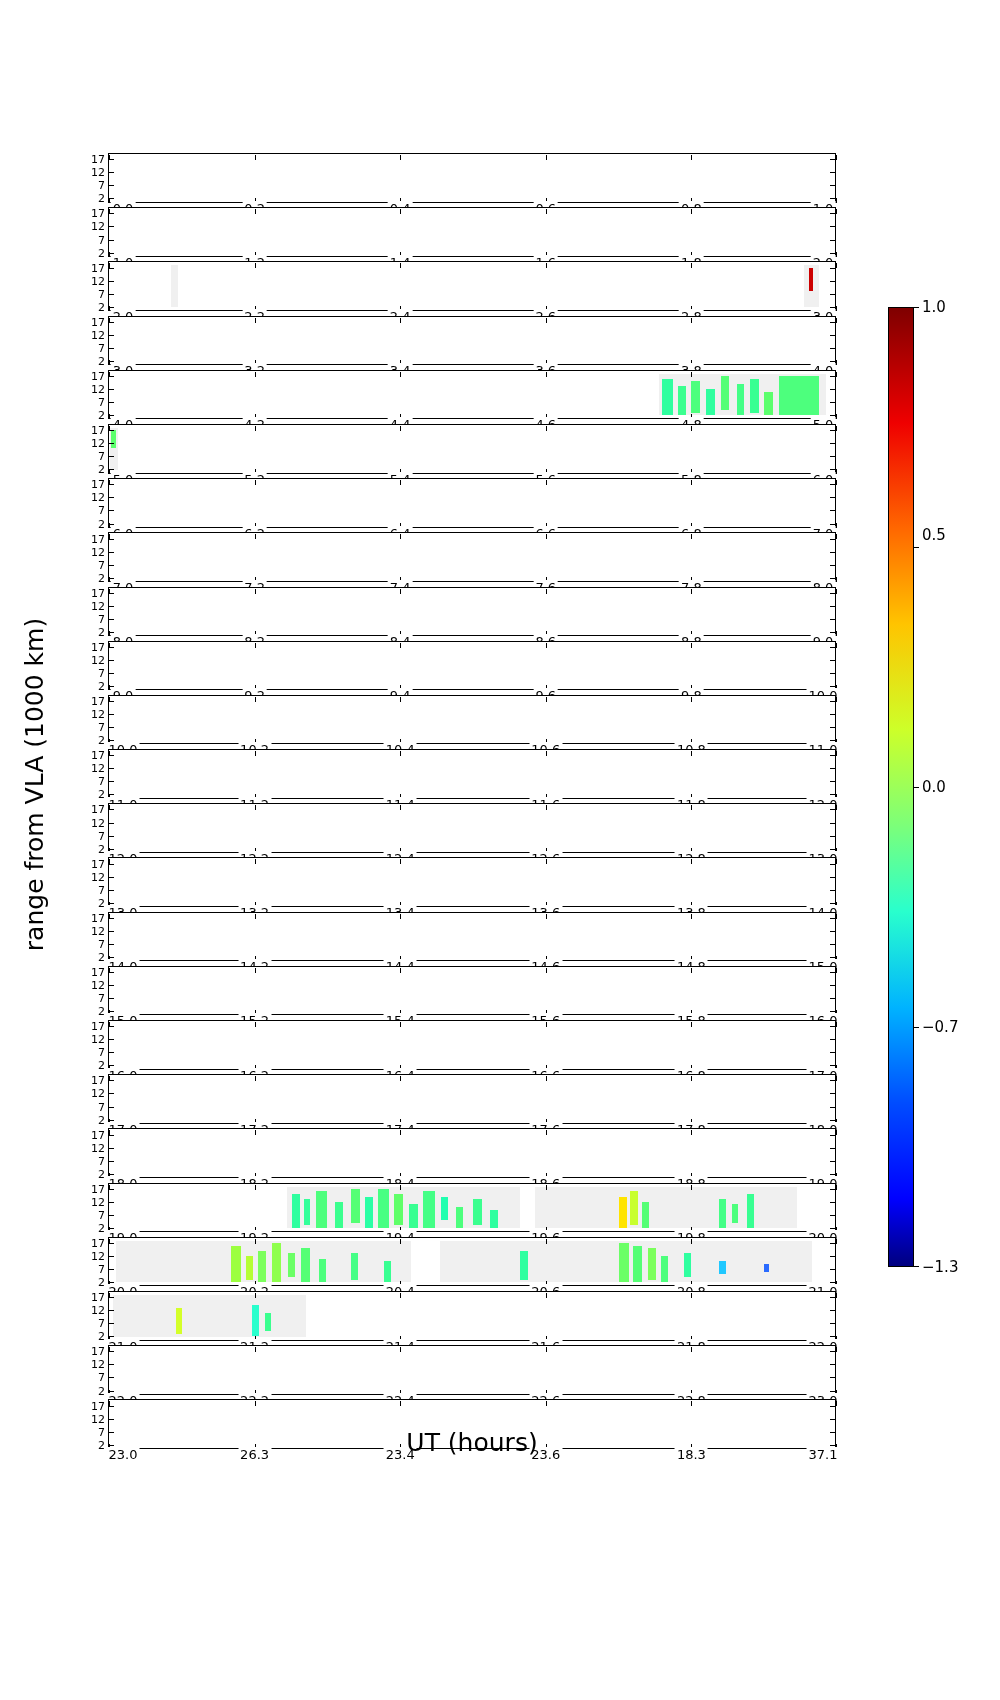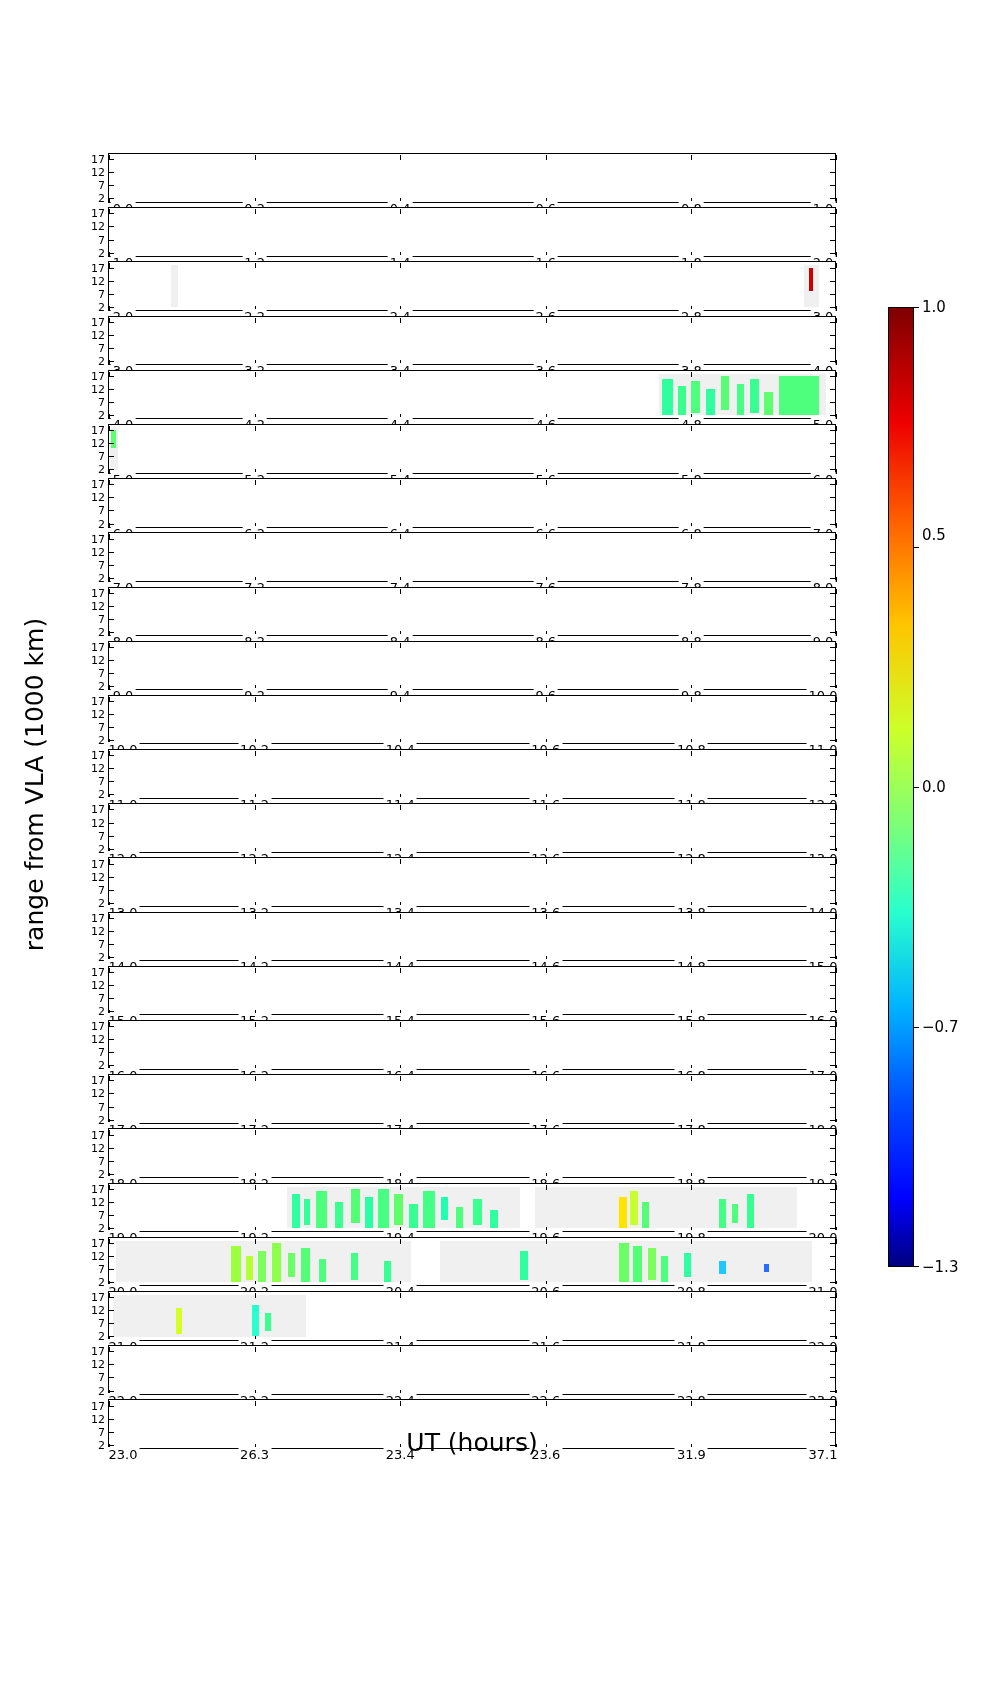--- a/index.html
+++ b/index.html
@@ -1121,21 +1121,21 @@
         <div class="xtick" style="left: 436.8px; top: 1px;"></div>
         <div class="xtick" style="left: 582.4px; top: 43.6px;"></div>
         <div class="xtick" style="left: 582.4px; top: 1px;"></div>
         <div class="xtick" style="left: 727px; top: 43.6px;"></div>
         <div class="xtick" style="left: 727px; top: 1px;"></div>
         <div class="xticklabels">
           <span style="left: 14px;">23.0</span>
           <span style="left: 145.6px;">26.3</span>
           <span style="left: 291.2px;">23.4</span>
           <span style="left: 436.8px;">23.6</span>
-          <span style="left: 582.4px;">31.9</span>
+          <span style="left: 582.4px;">18.3</span>
           <span style="left: 714px;">37.1</span>
         </div>
       </div>
     </div>
 
   <div id="xlabel">UT (hours)</div>
 
   <div id="colorbar-wrap">
     <div id="colorbar"></div>
     <div class="cb-ticklabels" id="cb-ticklabels">

